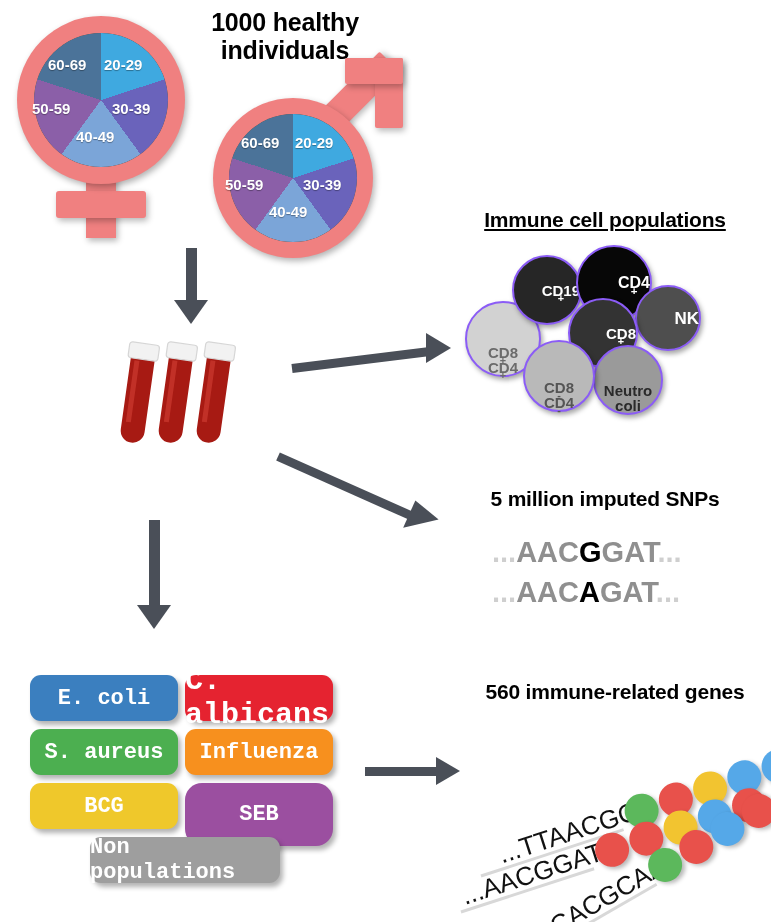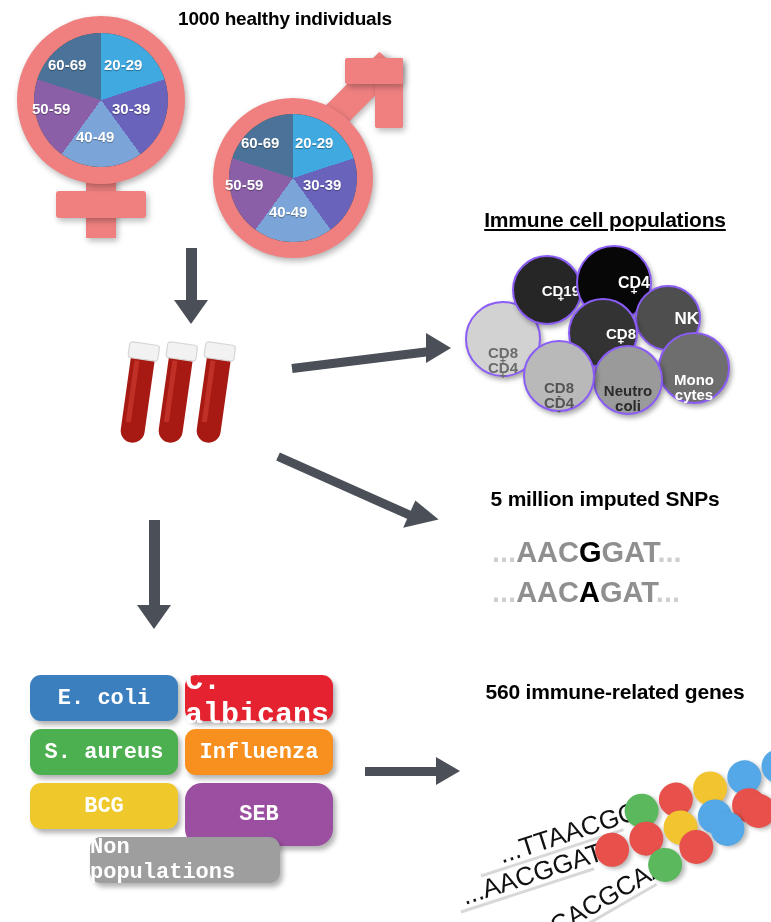--- a/index.html
+++ b/index.html
@@ -111,21 +111,21 @@
   .bead{
     position:absolute;border-radius:50%;
     box-shadow:2px 3px 4px rgba(0,0,0,0.28);
   }
 </style>
 </head>
 <body>
 
 <div id="stage">
 
-  <div class="abs heading" style="left:160px;top:8px;width:250px;font-size:19px;">
+  <div class="abs heading" style="left:160px;top:8px;width:250px;font-size:25px;">
     <span>1000 healthy individuals</span>
   </div>
 
   <div class="gender" style="left:8px;top:8px;width:190px;height:230px;">
 
     <div class="fem-stem" style="left:78px;top:150px;width:30px;height:80px;"></div>
 
     <div class="fem-stem" style="left:48px;top:183px;width:90px;height:27px;border-radius:3px;"></div>
 
     <div class="ring" style="left:9px;top:8px;width:168px;height:168px;"></div>
@@ -226,24 +226,20 @@
     </div>
 
     <div class="cell" style="left:180px;top:45px;width:66px;height:66px;background:#4e4e4e;color:#ffffff;font-size:17px;">
       <span>NK</span>
     </div>
 
     <div class="cell" style="left:113px;top:58px;width:70px;height:70px;background:#333333;color:#ffffff;font-size:15px;">
       <span>CD8<span class="sup">+</span></span>
     </div>
 
-    <div class="cell" style="left:203px;top:92px;width:72px;height:72px;background:#6e6e6e;color:#ffffff;font-size:15px;flex-direction:column;">
-      <span>Mono</span>
-      <span>cytes</span>
-    </div>
 
     <div class="cell" style="left:138px;top:105px;width:70px;height:70px;background:#9a9a9a;color:#2a2a2a;font-size:15px;flex-direction:column;">
       <span>Neutro</span>
       <span>coli</span>
     </div>
 
     <div class="cell" style="left:68px;top:100px;width:72px;height:72px;background:#b9b9b9;color:#555555;font-size:15px;flex-direction:column;">
       <span>CD8<span class="sup">-</span></span>
       <span>CD4<span class="sup">-</span></span>
     </div>

